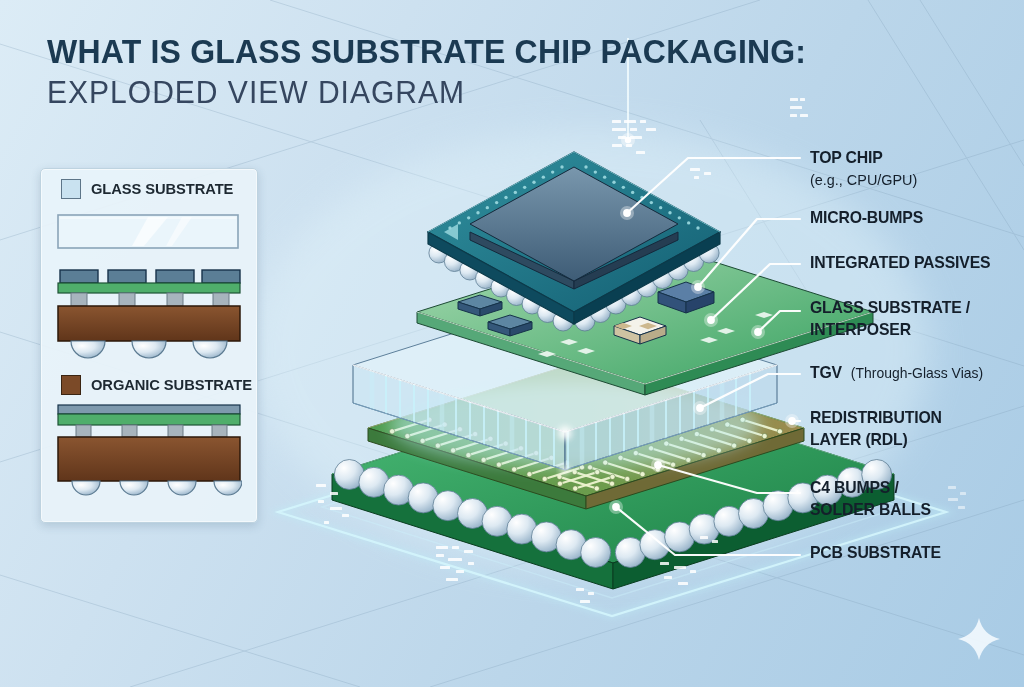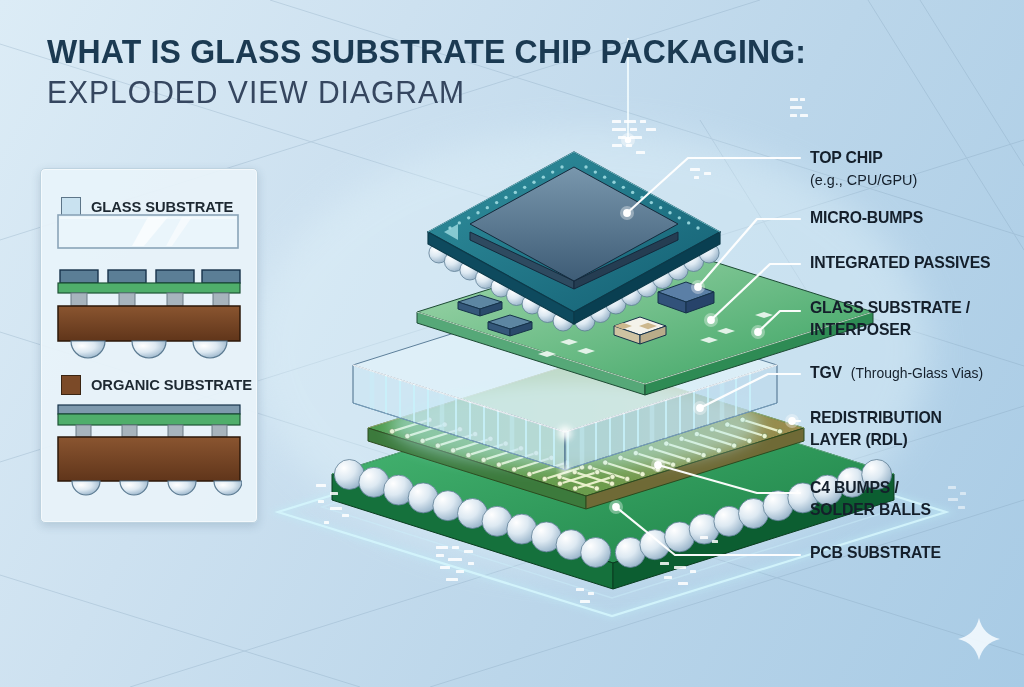--- a/index.html
+++ b/index.html
@@ -18,21 +18,21 @@
     position:absolute;left:47px;top:75px;font-size:31px;font-weight:normal;
     color:#35465361;color:#35465f;letter-spacing:1px;white-space:nowrap;
     transform:scaleX(.97);transform-origin:left top;
   }
   .legend{
     position:absolute;left:40px;top:168px;width:216px;height:353px;
     background:rgba(232,243,250,.93);border:1px solid #bed3e0;border-radius:5px;
     box-shadow:0 3px 10px rgba(40,70,100,.18), inset 0 0 0 1px rgba(255,255,255,.55);
   }
   .legend-row{position:absolute;left:20px;display:flex;align-items:center;gap:10px;}
-  .legend-row.r1{top:28px;}
+  .legend-row.r1{top:10px;}
   .legend-row.r2{top:206px;text-align:center;}
   .swatch{width:18px;height:18px;border:1.5px solid #5d7588;flex:0 0 auto;}
   .swatch.glass{background:#c9e2f0;}
   .swatch.organic{background:#7b4a28;border-color:#3a2412;}
   .legend-label{font-size:15.5px;font-weight:bold;color:#1d2831;white-space:nowrap;
     transform:scaleX(.95);transform-origin:left center;letter-spacing:-.1px;}
   .legend-art{position:absolute;left:15px;}
   .art-glassbar{top:44px;}
   .art-cross1{top:96px;}
   .art-cross2{top:232px;}

